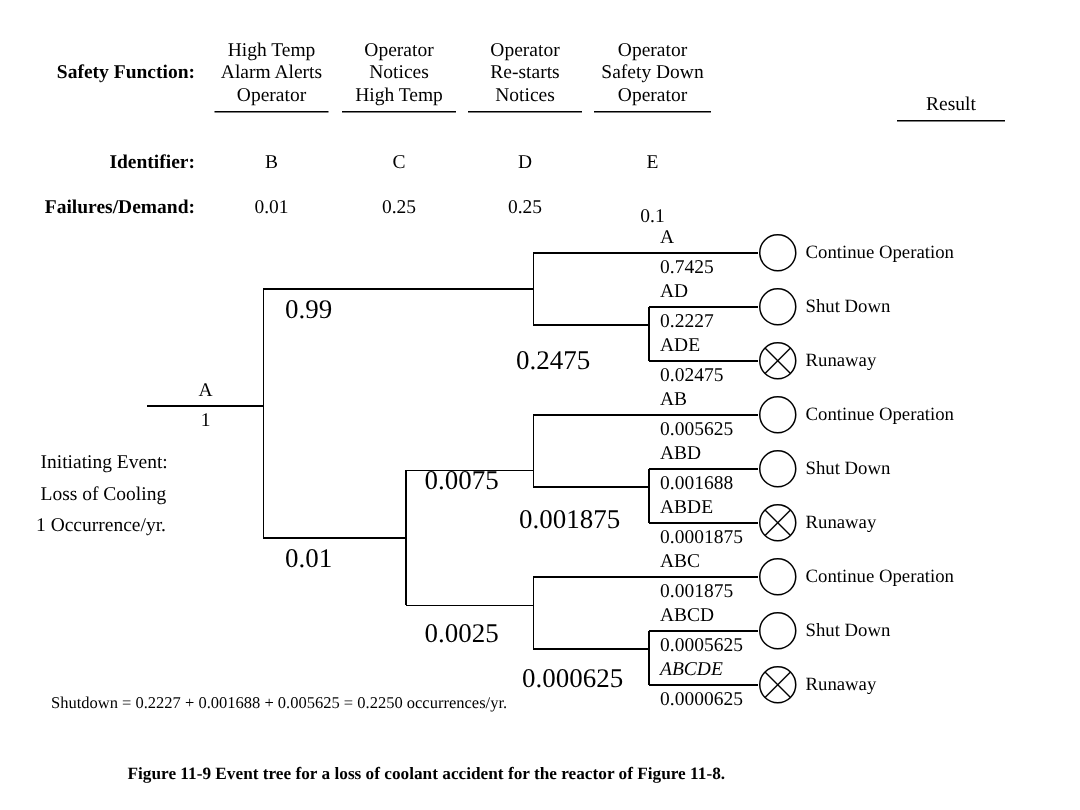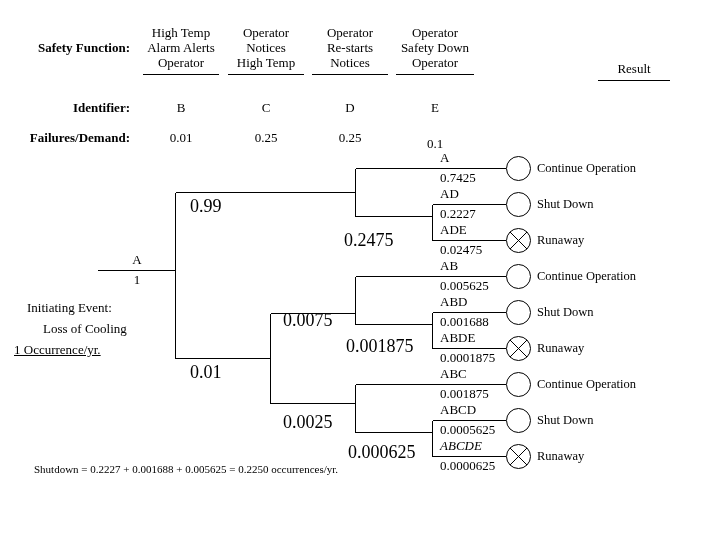--- a/index.html
+++ b/index.html
@@ -107,22 +107,22 @@
 
       <line x1="432.5" y1="420.5" x2="432.5" y2="456.5"></line>
       <line x1="432.5" y1="420.5" x2="505.5" y2="420.5"></line>
       <line x1="432.5" y1="456.5" x2="505.5" y2="456.5"></line>
     </g>
   </svg>
 
   <div class="abs lbl" style="left:98px;top:252px;width:78px;text-align:center;">A</div>
   <div class="abs lbl" style="left:98px;top:272px;width:78px;text-align:center;">1</div>
   <div class="abs lbl" style="left:27px;top:300px;">Initiating Event:</div>
-  <div class="abs lbl" style="left:27px;top:321px;margin-left:16px;">Loss of Cooling</div>
-  <div class="abs lbl" style="left:14px;top:342px;text-decoration:underline;">1 Occurrence/yr.</div>
+  <div class="abs lbl" style="left:27px;top:321px;">Loss of Cooling</div>
+  <div class="abs lbl" style="left:24px;top:342px;">1 Occurrence/yr.</div>
 
   <div class="abs prob" style="left:190px;top:196px;">0.99</div>
   <div class="abs prob" style="left:190px;top:362px;">0.01</div>
   <div class="abs prob" style="left:283px;top:310px;">0.0075</div>
   <div class="abs prob" style="left:283px;top:412px;">0.0025</div>
   <div class="abs prob" style="left:344px;top:230px;">0.2475</div>
   <div class="abs prob" style="left:346px;top:336px;">0.001875</div>
   <div class="abs prob" style="left:348px;top:442px;">0.000625</div>
 
   <div class="abs code" style="left:440px;top:150px;">A</div>
@@ -189,14 +189,15 @@
   <div class="abs code" style="left:440px;top:458px;">0.0000625</div>
   <svg class="icon" style="left:505px;top:443px;" width="27" height="27">
     <circle cx="13.5" cy="13.5" r="12" fill="#fff" stroke="#000" stroke-width="1"></circle>
     <line x1="5" y1="5" x2="22" y2="22" stroke="#000" stroke-width="1"></line>
     <line x1="22" y1="5" x2="5" y2="22" stroke="#000" stroke-width="1"></line>
   </svg>
   <div class="abs res" style="left:537px;top:449px;">Runaway</div>
 
   <div class="abs note" style="left:34px;top:463px;text-align:center;">Shutdown = 0.2227 + 0.001688 + 0.005625 = 0.2250 occurrences/yr.</div>
 
+  <div class="abs cap" style="left:85px;top:510px;">Figure 11-9  Event tree for a loss of coolant accident for the reactor of Figure 11-8.</div>
 
 </div>
 
 </body></html>

